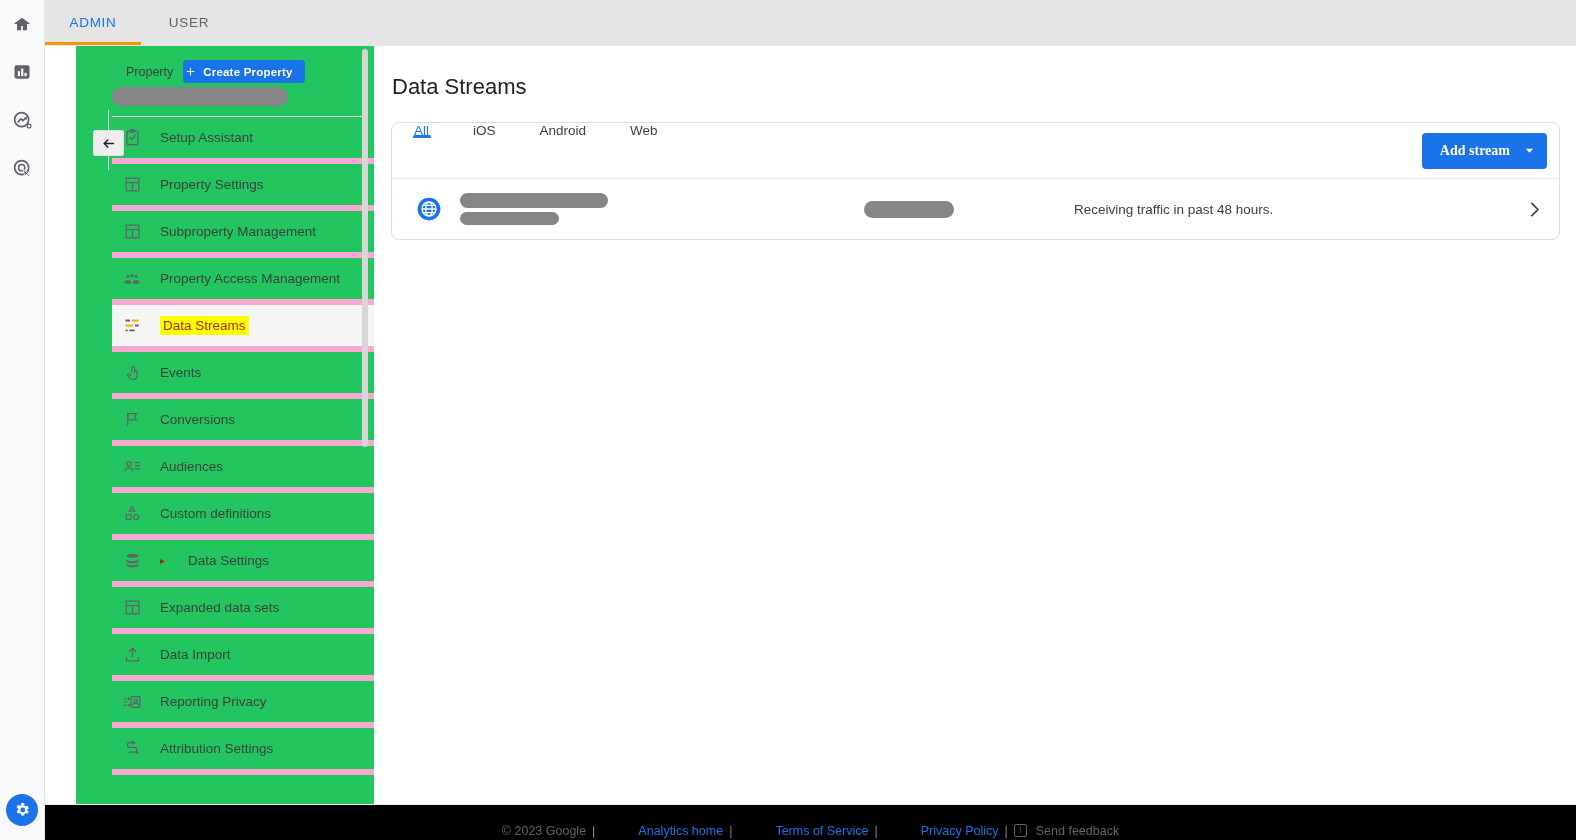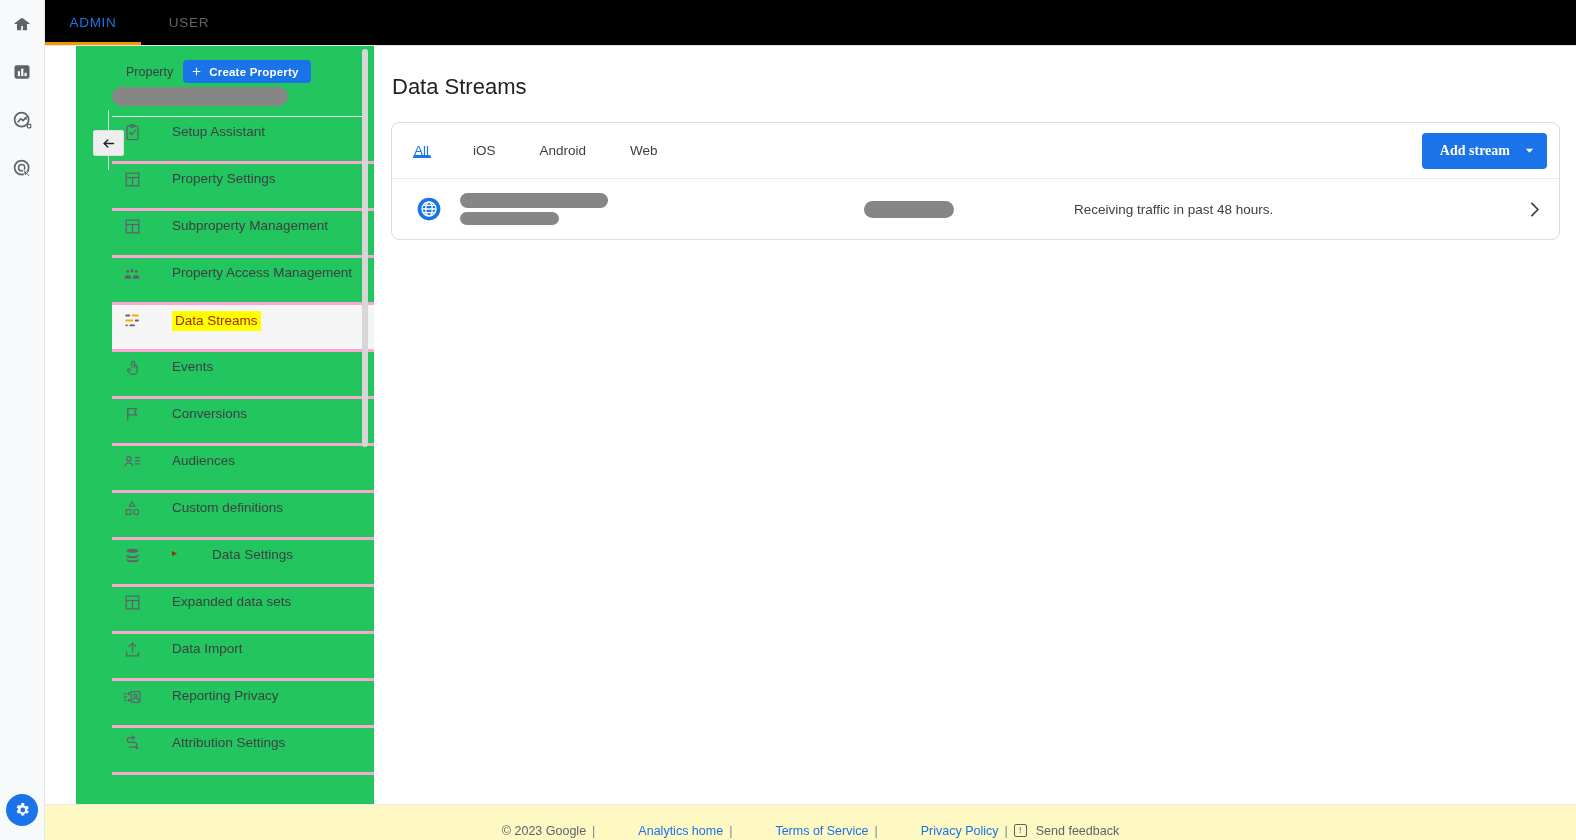--- a/index.html
+++ b/index.html
@@ -24,21 +24,21 @@
   .rail-spacer { flex: 1; }
   .rail-gear {
     width: 32px; height: 32px; border-radius: 50%; background: #1a73e8;
     display: flex; align-items: center; justify-content: center;
     margin-bottom: 14px; cursor: pointer;
   }
 
   
   .topbar {
     position: absolute; left: 45px; top: 0; width: 1531px; height: 46px;
-    background: #000000; border-bottom: 1px solid #e4e6e8;
+    background: #e5e5e5; border-bottom: 1px solid #e4e6e8;
     display: flex; align-items: flex-end;
   }
   .ttab {
     height: 46px; padding: 0 22px; min-width: 96px;
     display: flex; align-items: center; justify-content: center;
     font-size: 13.5px; font-weight: 500; letter-spacing: .7px;
     color: #5f6368; cursor: pointer; position: relative; background: transparent;
     border: none; font-family: inherit;
   }
   .ttab.active { color: #1a73e8; }
@@ -52,33 +52,33 @@
     position: absolute; left: 76px; top: 46px; width: 300px; height: 758px;
     background: #22c55e; overflow: hidden;
   }
   .panel-head {
     padding: 14px 0 0 50px; position: relative; height: 62px;
   }
   .ph-row { display: flex; align-items: center; gap: 10px; }
   .ph-label { font-size: 12.5px; color: #3c4043; }
   .btn-create {
     background: #1a73e8; color: #fff; border: none; border-radius: 4px;
-    height: 23px; padding: 0 12px 0 7px; font-size: 11.5px; font-weight: 700;
+    height: 23px; padding: 0 12px 0 1px; font-size: 11.5px; font-weight: 700;
     display: inline-flex; align-items: center; gap: 6px; cursor: pointer;
     font-family: inherit; letter-spacing: .2px;
   }
   .redact { background: #868686; border-radius: 9px; display: block; }
   .ph-redact { margin: 4px 0 0 -14px; width: 176px; height: 19px; border-radius: 10px; }
   .panel-sep { margin: 8px 12px 0 36px; border-top: 1px solid #e8eaed; }
 
   .navlist { list-style: none; padding-left: 36px; }
   .navitem {
-    display: flex; align-items: flex-start; gap: 30px;
+    display: flex; align-items: center; gap: 18px;
     min-height: 47px; padding: 6px 10px 6px 10px;
-    border-bottom: 3px solid #f9a8d4; cursor: pointer;
+    border-bottom: 6px solid #f9a8d4; cursor: pointer;
     font-size: 13.5px; color: #3c4043; line-height: 1.3;
   }
   .navitem .ni { width: 20px; flex: 0 0 20px; display: flex; align-items: center; justify-content: center; color: #5f6368; }
   .navitem.selected { background: #f5f5f5; }
   .hl {
     background: #ffff00; color: #a52a00; padding: 1px 3px; font-weight: 400;
   }
   .caret-inline { color: #a52a00; font-size: 10px; margin-right: 5px; }
 
   .panel-scrollbar {
@@ -101,21 +101,21 @@
   .main { position: absolute; left: 374px; top: 46px; width: 1202px; height: 758px; background: #fff; }
   .page-title { margin: 28px 0 0 18px; font-size: 22px; color: #202124; font-weight: 400; }
   .card {
     margin: 22px 16px 0 17px; border: 1px solid #dadce0; border-radius: 8px;
     background: #fff; overflow: hidden;
   }
   .card-head {
     display: flex; align-items: center; height: 56px; padding: 0 12px 0 0;
     border-bottom: 1px solid #e8eaed; position: relative;
   }
-  .stabs { display: flex; align-items: center; height: 56px; }
+  .stabs { display: flex; align-items: flex-start; height: 56px; }
   .stab {
     padding: 0 22px; display: flex; align-items: center; position: relative;
     font-size: 13.5px; color: #3c4043; cursor: pointer; background: none; border: none;
     font-family: inherit;
   }
   .stab.active { color: #1a73e8; }
   .stab.active::after {
     content: ""; position: absolute; left: 50%; transform: translateX(-50%);
     bottom: 0; width: 18px; height: 3px; background: #1a73e8; border-radius: 2px 2px 0 0;
   }
@@ -132,21 +132,21 @@
   .sr-names { margin-left: 18px; width: 340px; }
   .sr-redact-1 { width: 148px; height: 15px; border-radius: 8px; }
   .sr-redact-2 { width: 99px; height: 13px; border-radius: 7px; margin-top: 4px; }
   .sr-id { width: 90px; height: 17px; border-radius: 9px; margin-left: 64px; }
   .sr-status { margin-left: 120px; font-size: 13.5px; color: #3c4043; }
   .sr-chev { margin-left: auto; color: #3c4043; display: flex; align-items: center; }
 
   
   .footer {
     position: absolute; left: 45px; bottom: 0; width: 1531px; height: 36px;
-    background: #fef9c3; border-top: 1px solid #e8eaed;
+    background: #000000; border-top: 1px solid #e8eaed;
     display: flex; align-items: flex-end; justify-content: center;
     font-size: 12.5px; color: #5f6368; overflow: hidden;
   }
   .footer .inner { display: flex; align-items: center; gap: 6px; white-space: nowrap; height: 19px; }
   .footer a { color: #1a73e8; text-decoration: none; cursor: pointer; margin-left: 37px; }
   .footer .sep { color: #80868b; }
   .fb-ico {
     display: inline-flex; align-items: center; justify-content: center;
     width: 13px; height: 13px; border: 1.5px solid #5f6368; border-radius: 2px;
     font-size: 9px; line-height: 1; color: #5f6368; margin-right: 3px;

